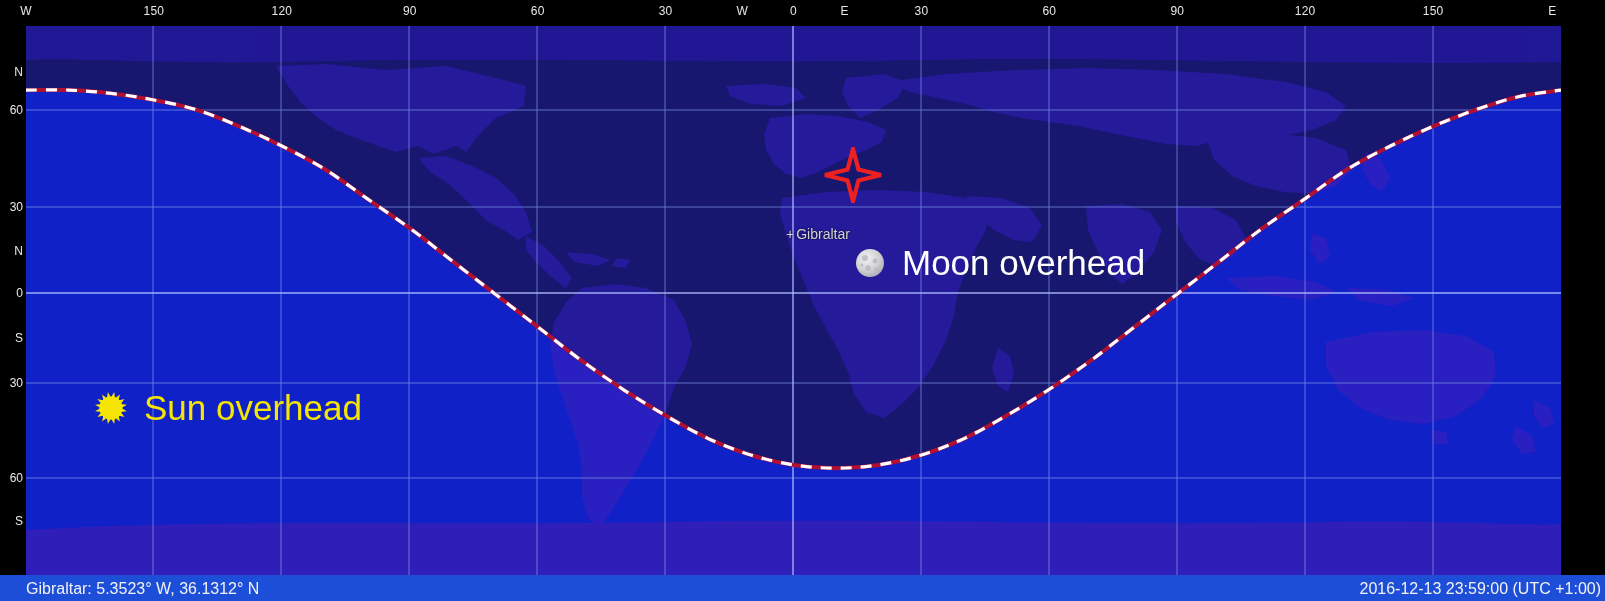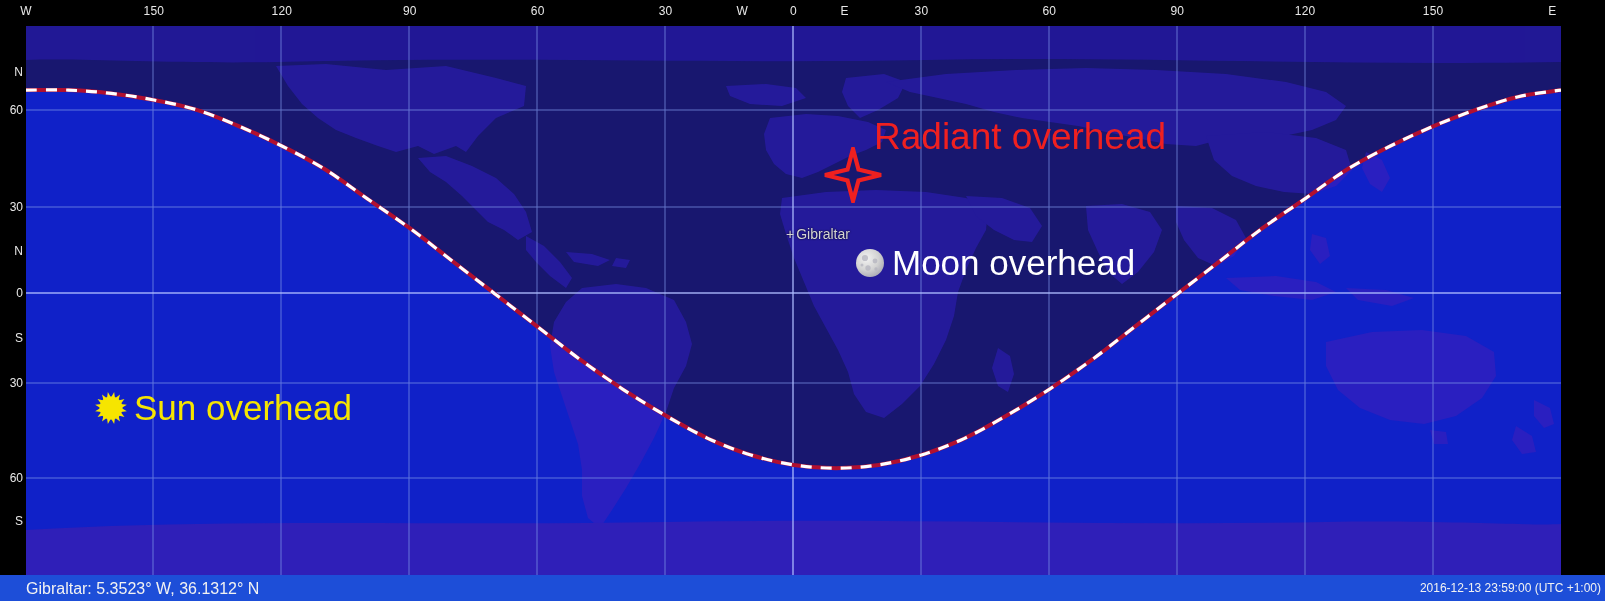--- a/index.html
+++ b/index.html
@@ -69,21 +69,21 @@
     overflow: hidden;
     background: #1b1560;
   }
   #map-svg { position: absolute; left: 0; top: 0; display:block; }
 
   
   .marker-wrap {
     position: absolute;
     display: flex;
     align-items: center;
-    gap: 6px;
+    gap: 16px;
     white-space: nowrap;
   }
   .marker-label {
     font-size: 35px;
     line-height: 36px;
     font-family: "Liberation Sans", sans-serif;
     font-weight: 400;
   }
   #sun-group { left: 68px; top: 336px; margin-top: 28px; }
   #sun-group .marker-label { color: #f6e500; }
@@ -126,21 +126,21 @@
     left: 26px; top: 4px;
     color: #f2f2f2;
     font-size: 16px;
     line-height: 19px;
     white-space: nowrap;
   }
   #status-right {
     position: absolute;
     right: 4px; top: 4px;
     color: #f2f2f2;
-    font-size: 12px;
+    font-size: 16px;
     line-height: 19px;
     white-space: nowrap;
   }
 </style>
 </head>
 <body>
 
 <div id="app">
 
   <div id="top-axis">
@@ -314,21 +314,20 @@
           <circle cx="22" cy="22" r="1.7"></circle>
           <circle cx="8" cy="18" r="1.5"></circle>
         </g>
       </svg>
       <span class="marker-label">Moon overhead</span>
     </div>
 
     <svg id="radiant-star" viewBox="0 0 60 56">
       <path d="M30 2 L35.5 22.5 L58 28 L35.5 33.5 L30 54 L24.5 33.5 L2 28 L24.5 22.5 Z" fill="none" stroke="#ef2020" stroke-width="4.2" stroke-linejoin="miter"></path>
     </svg>
-    <div id="radiant-label">Radiant overhead</div>
 
     <div id="gibraltar-marker">
       <span class="plus">+</span><span>Gibraltar</span>
     </div>
   </div>
 
   <div id="right-margin"></div>
 
   <div id="status-bar">
     <div id="status-left">Gibraltar: 5.3523° W, 36.1312° N</div>

